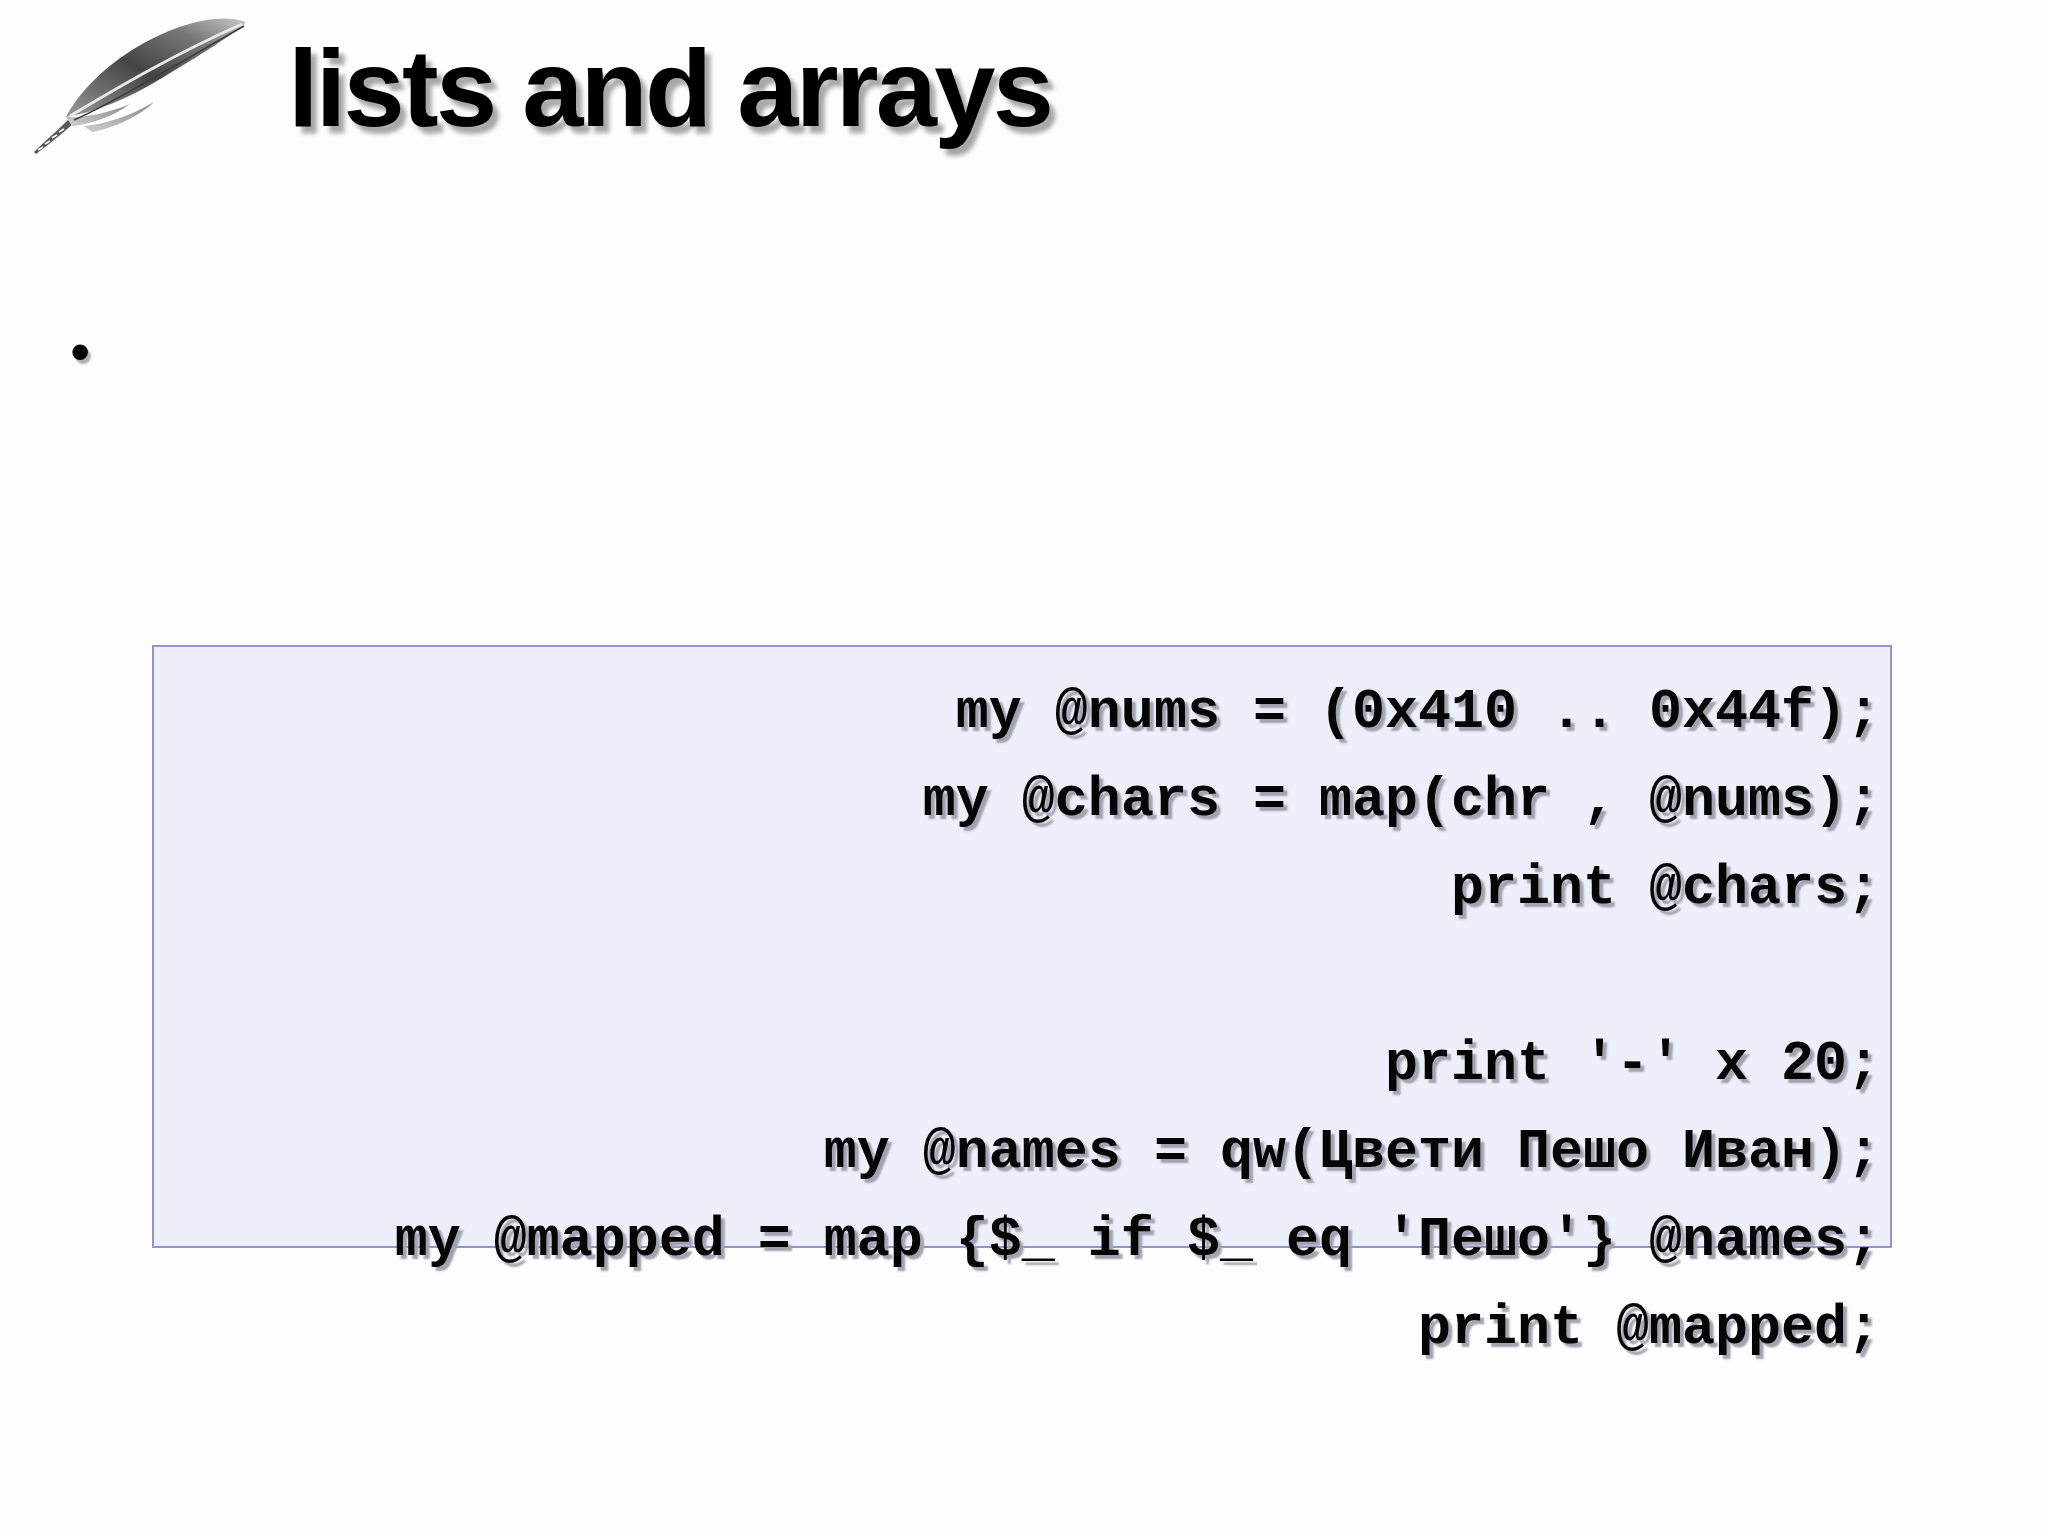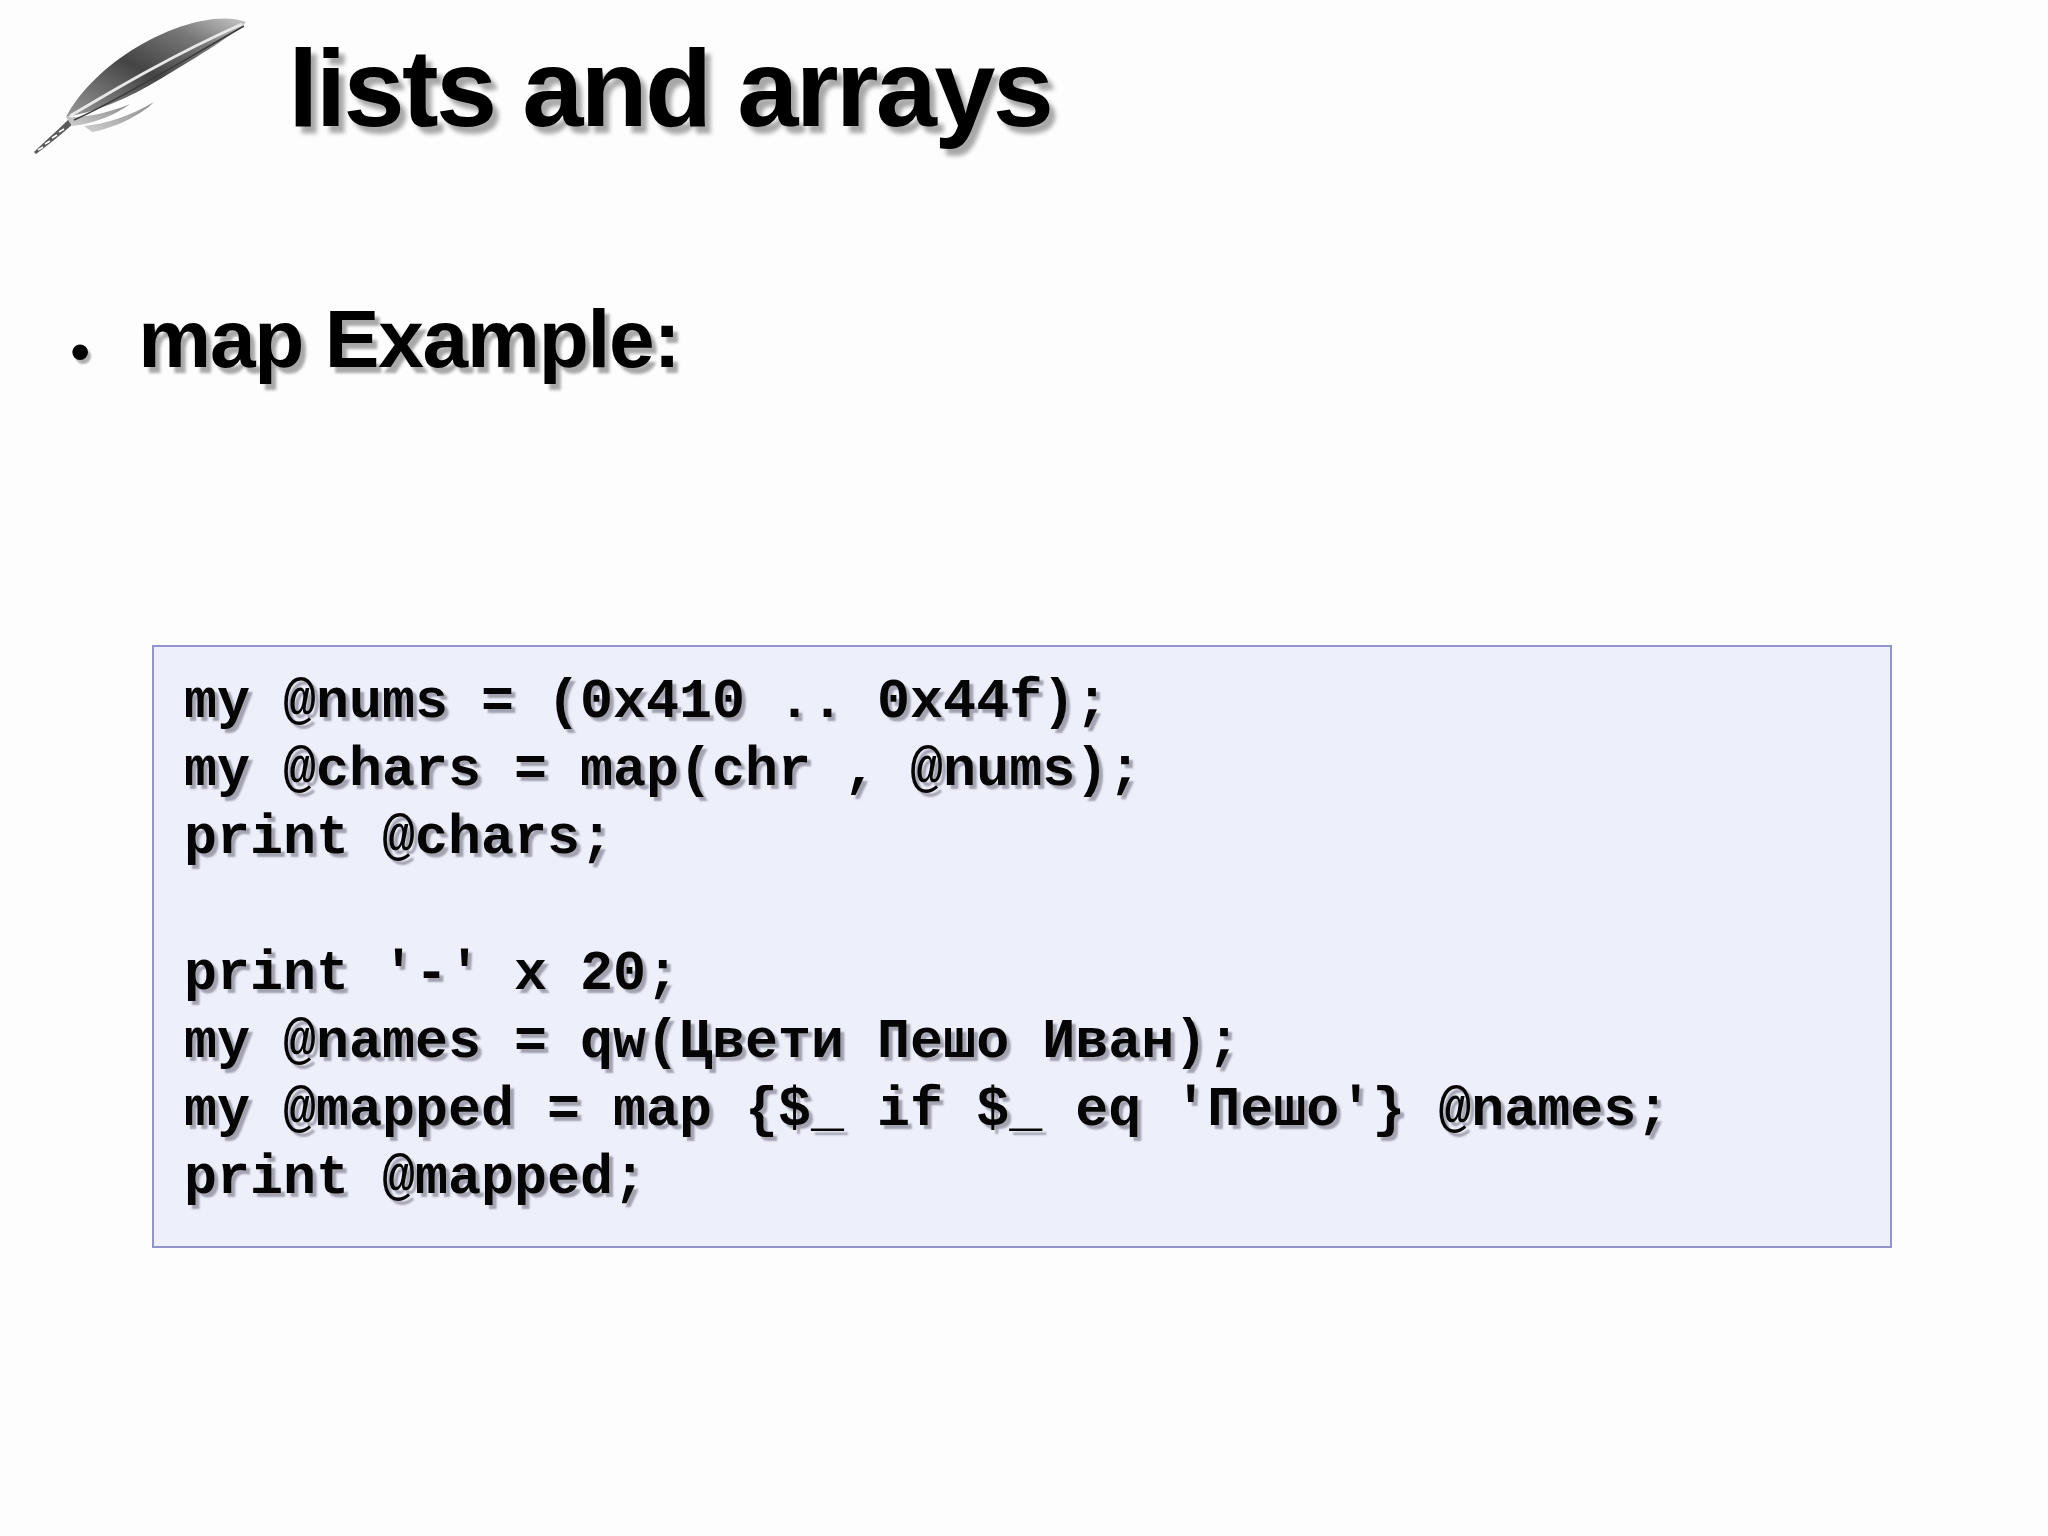--- a/index.html
+++ b/index.html
@@ -75,24 +75,25 @@
     background: #edf0fa;
     border: 2px solid #9494cc;
     box-sizing: border-box;
   }
   .code {
     margin: 0;
     padding: 22px 10px 0 30px;
     font-family: "Liberation Mono", "DejaVu Sans Mono", monospace;
     font-weight: bold;
     font-size: 55px;
-    line-height: 68px;
+    line-height: 88px;
     color: #050505;
     text-shadow: 4px 4px 2px #a2a2b0;
     white-space: pre;
+    text-align: right;
   }
 </style>
 </head>
 <body>
 
 <div class="slide">
 
   <div class="feather">
     <svg viewBox="0 0 240 160" width="240" height="160" aria-hidden="true">
       <defs>
@@ -120,21 +121,20 @@
       <path d="M60 116 C 100 98, 160 62, 230 22" stroke="#3a3a3a" stroke-width="1.5" fill="none"></path>
     </svg>
   </div>
 
   <h1 class="title">
     <span class="tline">lists and arrays</span>
   </h1>
 
   <div class="bullet-row">
     <span class="bullet-marker">•</span>
-    <span class="bullet-text">map Example:</span>
   </div>
 
   <div class="codebox">
     <pre class="code">my @nums = (0x410 .. 0x44f);
 my @chars = map(chr , @nums);
 print @chars;
 
 print '-' x 20;
 my @names = qw(Цвети Пешо Иван);
 my @mapped = map {$_ if $_ eq 'Пешо'} @names;

